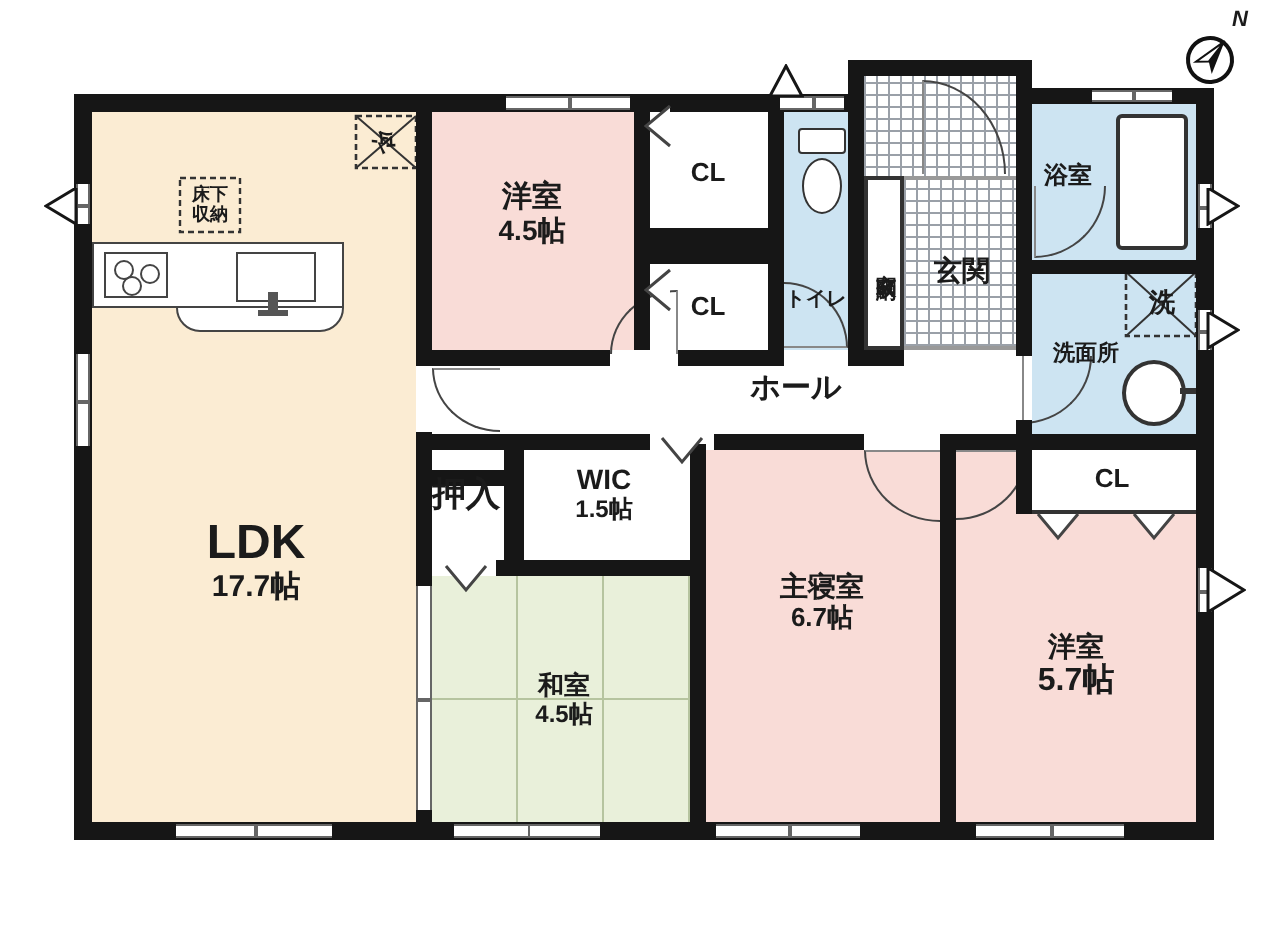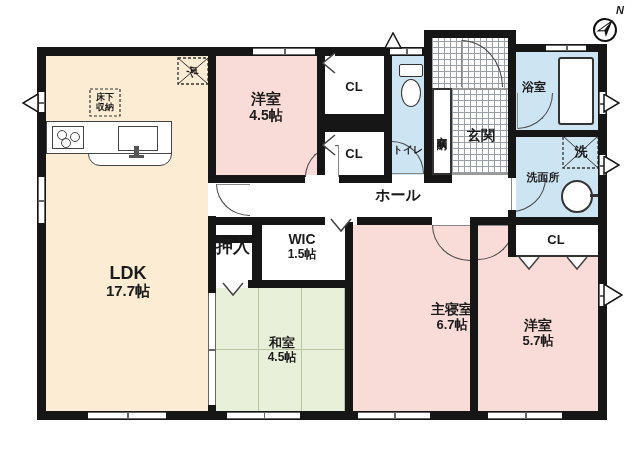--- a/index.html
+++ b/index.html
@@ -201,38 +201,38 @@
         <polyline points="1,1 11,13 21,1" fill="#fff" stroke="#444" stroke-width="1.5"></polyline>
       </svg></div>
   <div class="chev" style="left:322px;top:52px;"><svg width="15" height="22">
         <polyline points="13,1 1,11 13,21" fill="#fff" stroke="#444" stroke-width="1.5"></polyline>
       </svg></div>
   <div class="chev" style="left:322px;top:134px;"><svg width="15" height="22">
         <polyline points="13,1 1,11 13,21" fill="#fff" stroke="#444" stroke-width="1.5"></polyline>
       </svg></div>
 
   <div class="lbl" style="left:128px;top:281px;">
-    <span style="font-size:18px;">LDK</span>
+    <span style="font-size:24px;">LDK</span>
     <span style="font-size:15px;">17.7帖</span>
   </div>
   <div class="lbl" style="left:266px;top:107px;">
     <span style="font-size:15px;">洋室</span>
     <span style="font-size:14px;">4.5帖</span>
   </div>
   <div class="lbl" style="left:282px;top:350px;">
     <span style="font-size:13px;">和室</span>
     <span style="font-size:12px;">4.5帖</span>
   </div>
-  <div class="lbl" style="left:411px;top:317px;margin-left:41px;">
+  <div class="lbl" style="left:411px;top:301px;">
     <span style="font-size:14px;">主寝室</span>
     <span style="font-size:13px;">6.7帖</span>
   </div>
   <div class="lbl" style="left:538px;top:333px;">
     <span style="font-size:14px;">洋室</span>
-    <span style="font-size:13px;">5.7帖</span>
+    <span style="font-size:16px;">5.7帖</span>
   </div>
   <div class="lbl" style="left:302px;top:247px;">
     <span style="font-size:14px;">WIC</span>
     <span style="font-size:12px;">1.5帖</span>
   </div>
   <div class="lbl" style="left:233px;top:247px;font-size:17px;">押入</div>
   <div class="lbl" style="left:354px;top:87px;font-size:13px;">CL</div>
   <div class="lbl" style="left:354px;top:154px;font-size:13px;">CL</div>
   <div class="lbl" style="left:556px;top:240px;font-size:13px;">CL</div>
   <div class="lbl" style="left:408px;top:150px;font-size:10px;">トイレ</div>

